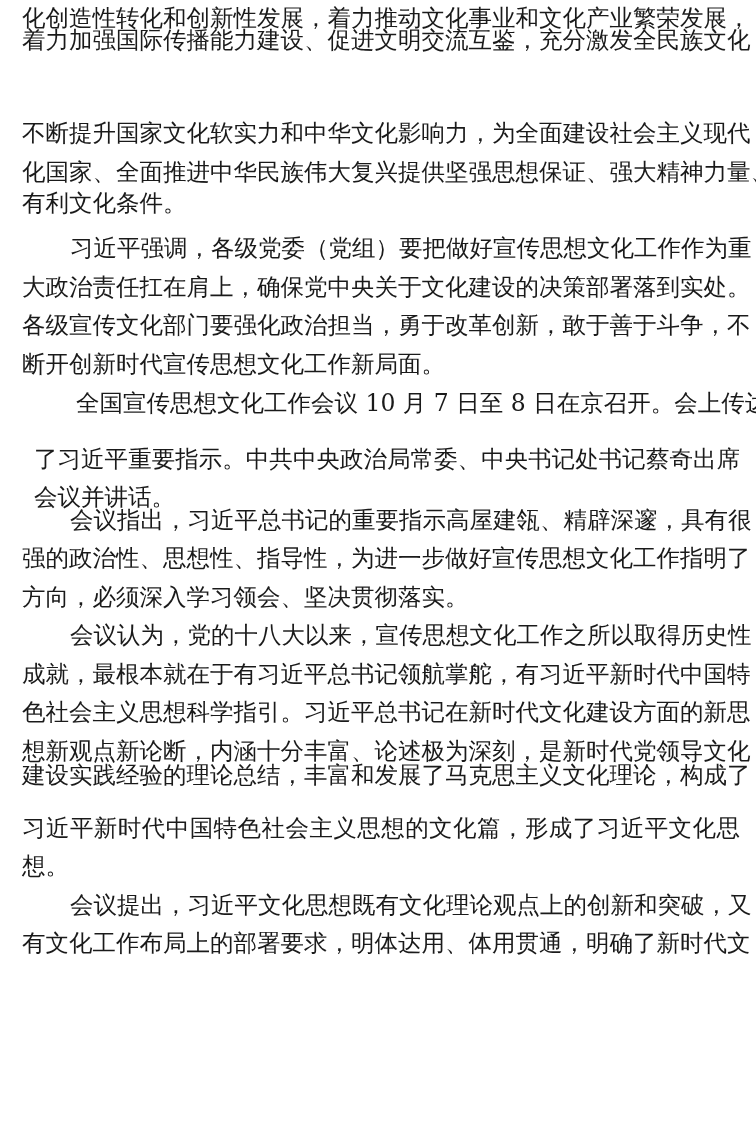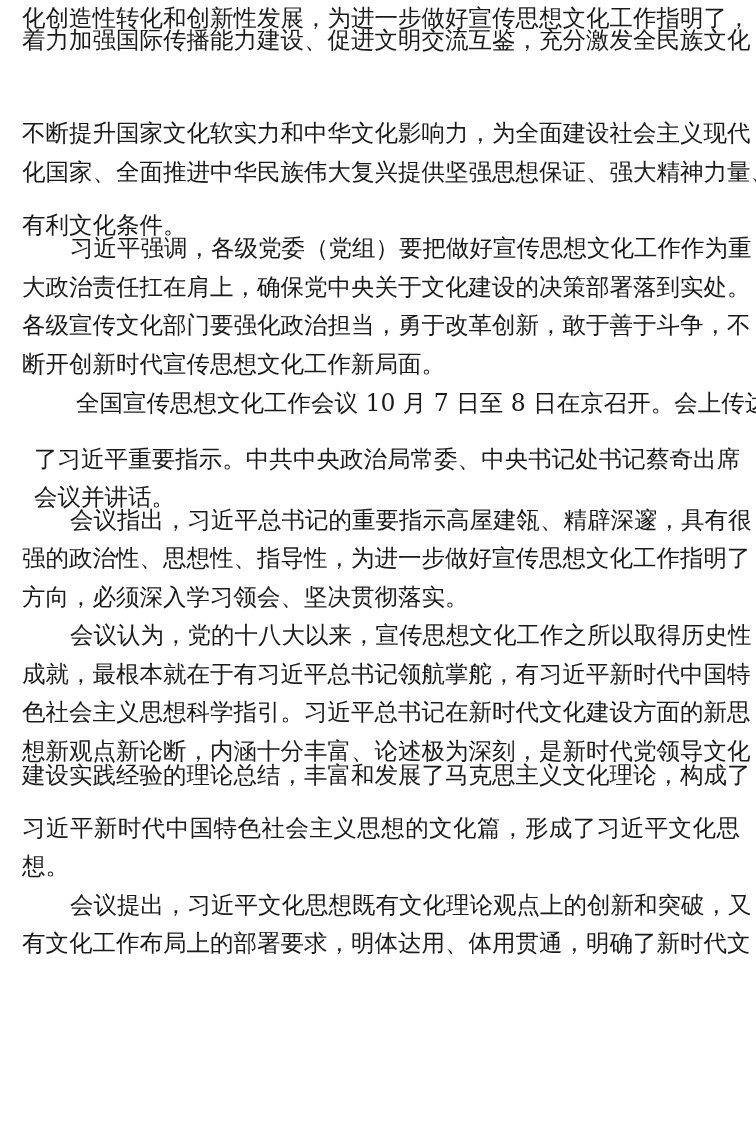--- a/index.html
+++ b/index.html
@@ -12,25 +12,25 @@
   .line.last { text-align-last: left; }
   .line.indent { left: 70px; width: 670px; }
   .line.indent2 { left: 76px; width: 664px; }
   .line.shift { left: 34px; width: 706px; margin-top: 18px; }
 </style>
 </head>
 <body>
 
 <div class="page">
 
-  <div class="line" style="top:3px">化创造性转化和创新性发展，为进一步做好宣传思想文化工作指明了，</div>
+  <div class="line" style="top:3px">化创造性转化和创新性发展，着力推动文化事业和文化产业繁荣发展，</div>
   <div class="line" style="top:25px">着力加强国际传播能力建设、促进文明交流互鉴，充分激发全民族文化</div>
   <div class="line" style="top:118px">不断提升国家文化软实力和中华文化影响力，为全面建设社会主义现代</div>
   <div class="line" style="top:157px">化国家、全面推进中华民族伟大复兴提供坚强思想保证、强大精神力量、</div>
-  <div class="line last" style="top:210px">有利文化条件。</div>
+  <div class="line last" style="top:188px">有利文化条件。</div>
 
   <div class="line indent" style="top:233px">习近平强调，各级党委（党组）要把做好宣传思想文化工作作为重</div>
   <div class="line" style="top:272px">大政治责任扛在肩上，确保党中央关于文化建设的决策部署落到实处。</div>
   <div class="line" style="top:310px">各级宣传文化部门要强化政治担当，勇于改革创新，敢于善于斗争，不</div>
   <div class="line last" style="top:349px">断开创新时代宣传思想文化工作新局面。</div>
 
   <div class="line indent2" style="top:388px">全国宣传思想文化工作会议 10 月 7 日至 8 日在京召开。会上传达</div>
   <div class="line shift" style="top:426px">了习近平重要指示。中共中央政治局常委、中央书记处书记蔡奇出席</div>
   <div class="line shift last" style="top:464px">会议并讲话。</div>
 

